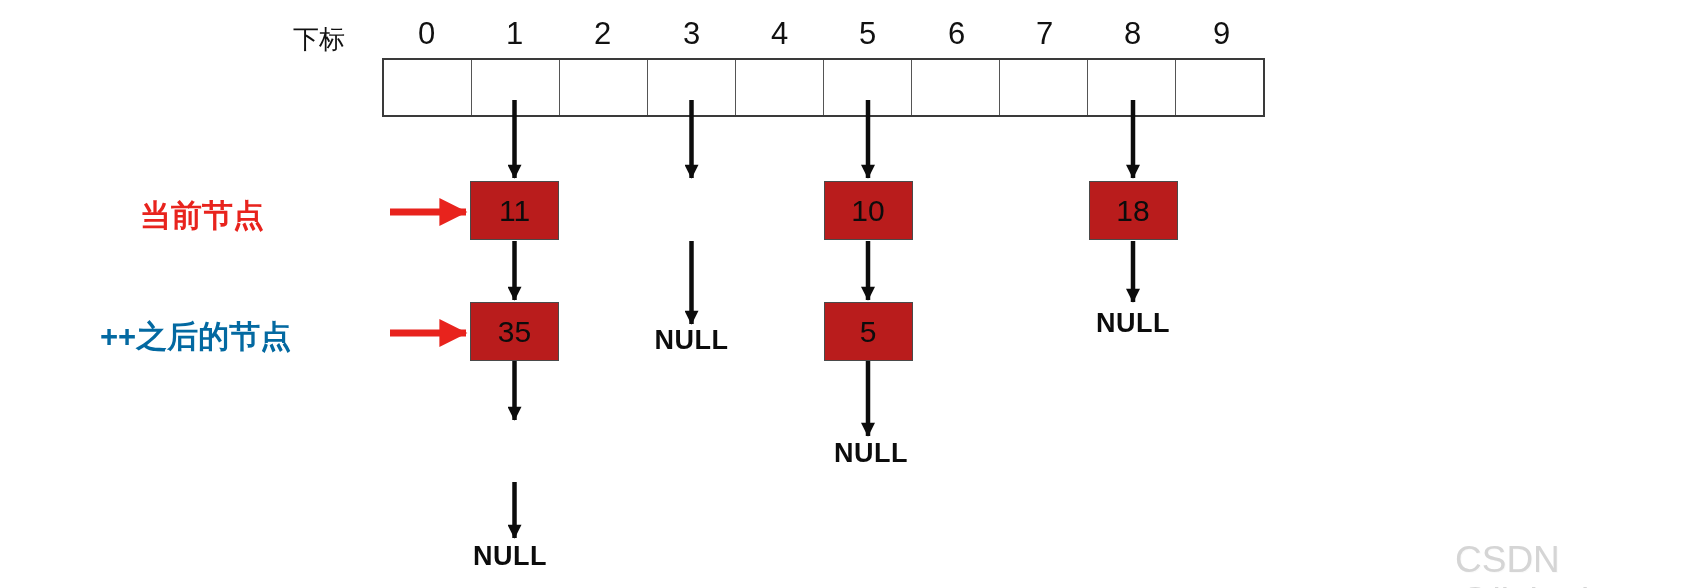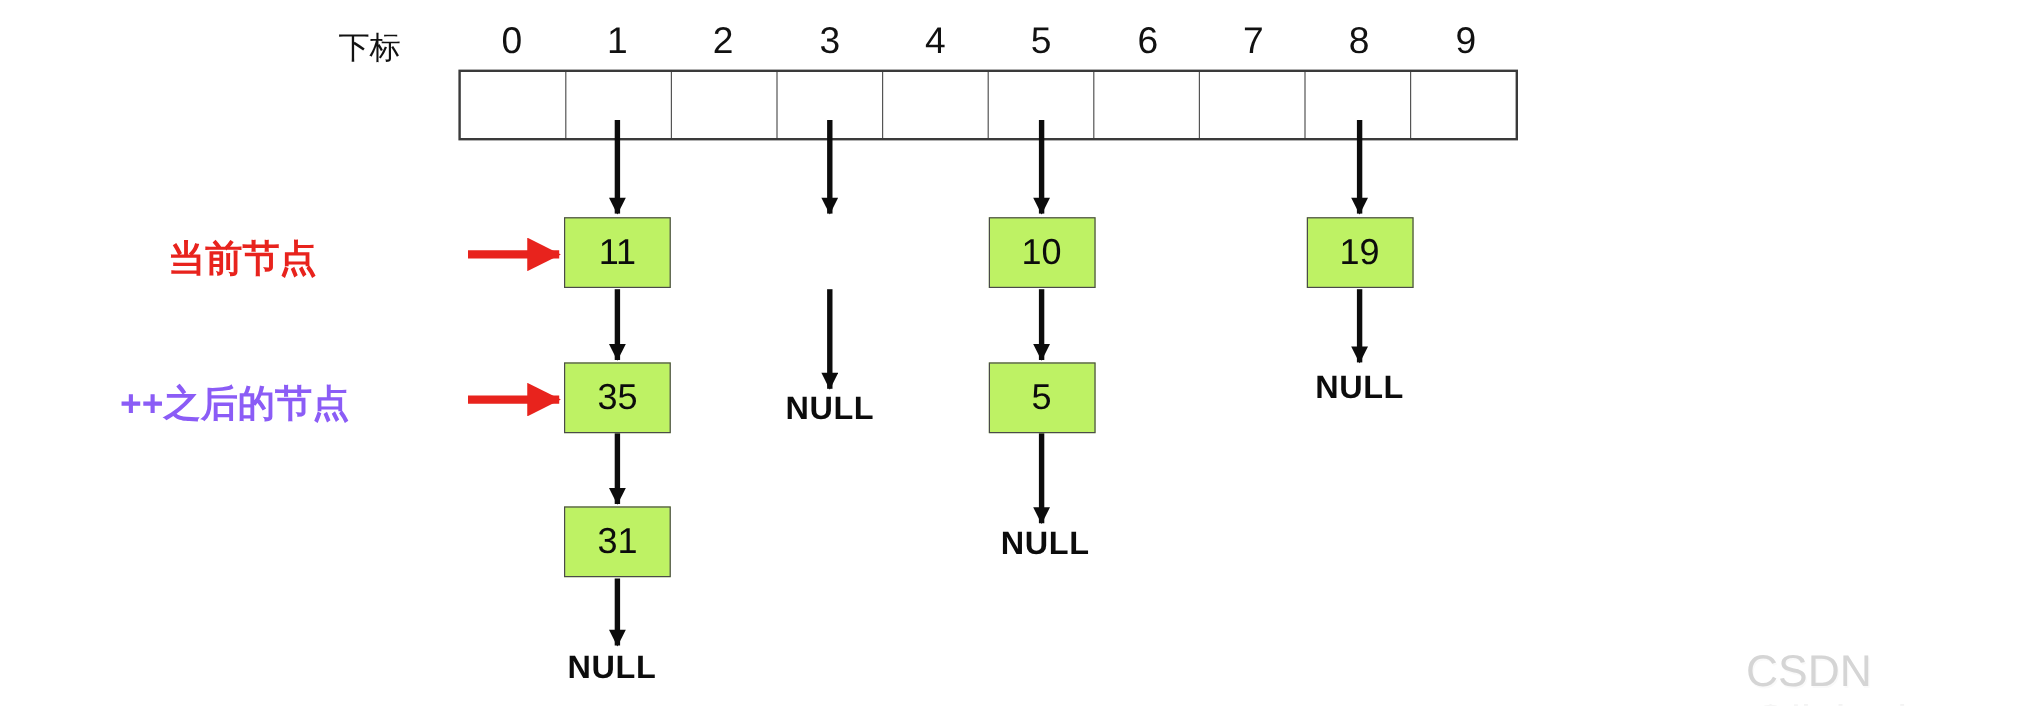--- a/index.html
+++ b/index.html
@@ -1,31 +1,31 @@
 <!DOCTYPE html>
 <html><head>
 <meta charset="utf-8">
 <style>
   html,body{margin:0;padding:0;background:#ffffff;}
   body{font-family:"Liberation Sans","DejaVu Sans",sans-serif;}
   #canvas{position:relative;width:1686px;height:588px;background:#ffffff;overflow:hidden;}
 
   
-  .idx-caption{position:absolute;left:282px;top:22px;font-size:26px;color:#111;}
+  .idx-caption{position:absolute;left:293px;top:22px;font-size:26px;color:#111;}
   .idx-num{position:absolute;top:16px;width:89px;text-align:center;font-size:31px;color:#111;}
 
   
   .array{position:absolute;left:382px;top:58px;width:883px;height:59px;
          border:2px solid #3a3a3a;box-sizing:border-box;display:flex;background:#fff;}
   .array .cell{flex:1 1 0;border-right:1.5px solid #555;box-sizing:border-box;}
   .array .cell:last-child{border-right:none;}
 
   
   .node{position:absolute;width:89px;height:59px;box-sizing:border-box;
-        border:1.6px solid #4a4a4a;background:#bef264;display:flex;align-items:center;
+        border:1.6px solid #4a4a4a;background:#b91c1c;display:flex;align-items:center;
         justify-content:center;font-size:30px;color:#0c0c0c;}
 
   
   .null-label{position:absolute;width:150px;text-align:center;font-weight:bold;
               font-size:27px;color:#0c0c0c;letter-spacing:0.5px;}
 
   
   .red-label{position:absolute;text-align:left;font-weight:bold;font-size:31px;}
 
   
@@ -87,28 +87,27 @@
     <line x1="514.5" y1="361" x2="514.5" y2="420" stroke="#0c0c0c" stroke-width="4.5" marker-end="url(#ah-black)"></line>
     <line x1="868" y1="361" x2="868" y2="436" stroke="#0c0c0c" stroke-width="4.5" marker-end="url(#ah-black)"></line>
     <line x1="514.5" y1="482" x2="514.5" y2="538" stroke="#0c0c0c" stroke-width="4.5" marker-end="url(#ah-black)"></line>
 
     <line x1="390" y1="212" x2="466" y2="212" stroke="#e8231d" stroke-width="7" marker-end="url(#ah-red)"></line>
     <line x1="390" y1="333" x2="466" y2="333" stroke="#e8231d" stroke-width="7" marker-end="url(#ah-red)"></line>
   </svg>
 
   <div class="node" style="left:470px;top:181px">11</div>
   <div class="node" style="left:823.5px;top:181px">10</div>
-  <div class="node" style="left:1088.5px;top:181px">19</div>
+  <div class="node" style="left:1088.5px;top:181px">18</div>
   <div class="node" style="left:470px;top:302px">35</div>
   <div class="node" style="left:823.5px;top:302px">5</div>
-  <div class="node" style="left:470px;top:422px">31</div>
 
   <div class="null-label" style="left:616.5px;top:325px">NULL</div>
   <div class="null-label" style="left:1058px;top:308px">NULL</div>
   <div class="null-label" style="left:796px;top:438px">NULL</div>
   <div class="null-label" style="left:435px;top:541px">NULL</div>
 
   <div class="red-label" style="left:140px;top:195px;width:243px;color:#e8231d">当前节点</div>
-  <div class="red-label" style="left:100px;top:316px;width:283px;color:#8b5cf6">++之后的节点</div>
+  <div class="red-label" style="left:100px;top:316px;width:283px;color:#0369a1">++之后的节点</div>
 
   <div class="watermark">CSDN @lightqjx</div>
 
 </div>
 
 </body></html>

